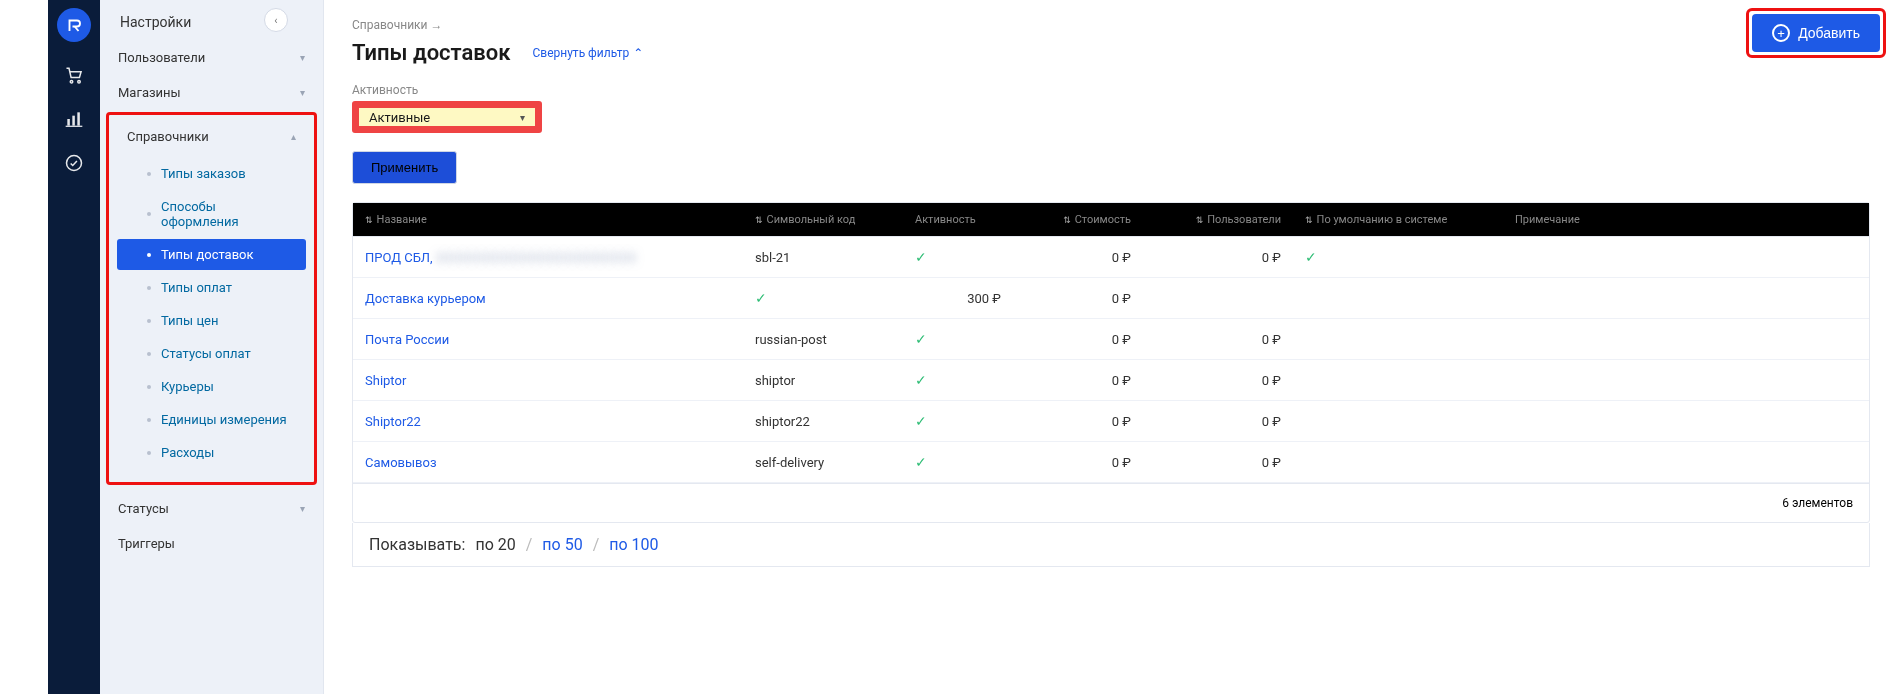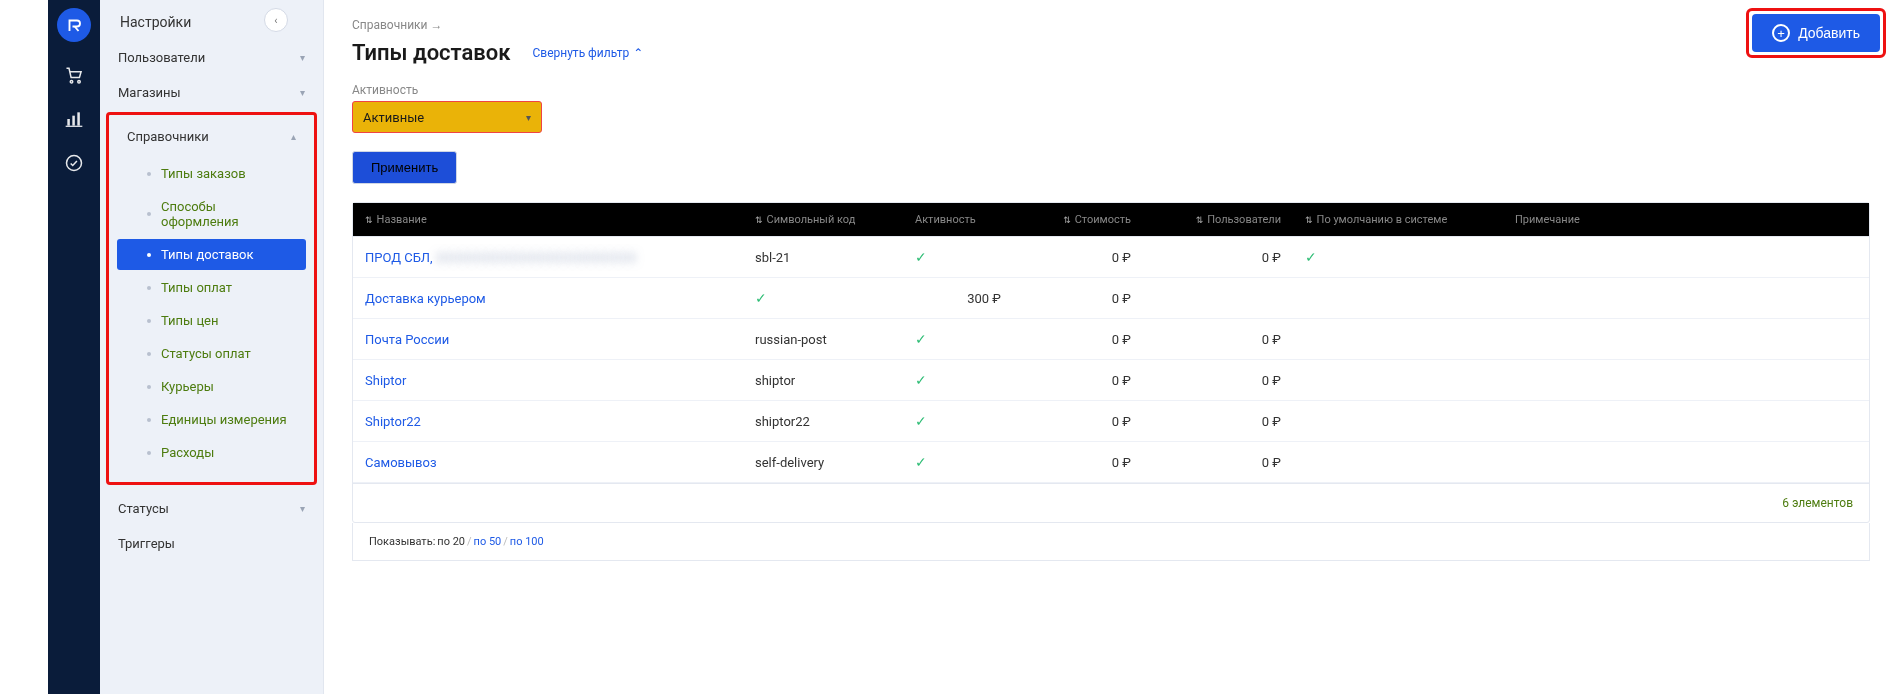--- a/index.html
+++ b/index.html
@@ -10,21 +10,21 @@
   .rail { width: 52px; background: #0a1c3a; display: flex; flex-direction: column; align-items: center; padding-top: 8px; gap: 22px; }
   .rail-logo { width: 34px; height: 34px; border-radius: 50%; background: #1e5ae6; display: flex; align-items: center; justify-content: center; color: #fff; }
   .rail-icon { width: 22px; height: 22px; display: flex; align-items: center; justify-content: center; color: #fff; opacity: .9; cursor: pointer; }
 
   
   .side { width: 224px; background: #edf1f8; border-right: 1px solid #e1e6ef; display: flex; flex-direction: column; padding-bottom: 10px; }
   .side-title { font-size: 14px; padding: 14px 20px 10px; color: #333; }
   .side-item { display: flex; justify-content: space-between; align-items: center; padding: 10px 18px; color: #333; cursor: pointer; font-size: 13px; }
   .side-item .chev { color: #9aa4b5; font-size: 10px; }
   .side-sub { padding: 2px 0 6px; }
-  .side-sub .sub-item { display: flex; align-items: center; gap: 10px; padding: 8px 12px 8px 30px; font-size: 13px; color: #4d7c0f; cursor: pointer; border-radius: 3px; margin: 2px 8px; }
+  .side-sub .sub-item { display: flex; align-items: center; gap: 10px; padding: 8px 12px 8px 30px; font-size: 13px; color: #0369a1; cursor: pointer; border-radius: 3px; margin: 2px 8px; }
   .side-sub .sub-item .dot { width: 4px; height: 4px; border-radius: 50%; background: #b8c0cf; flex: 0 0 4px; }
   .side-sub .sub-item.active { background: #1e5ae6; color: #fff; }
   .side-sub .sub-item.active .dot { background: #fff; }
   .highlight-box { border: 3px solid #e11; border-radius: 4px; margin: 2px 6px 6px; padding: 4px 0 6px; }
 
   
   .collapse-btn { position: absolute; left: 264px; top: 8px; width: 24px; height: 24px; border-radius: 50%; background: #fff; border: 1px solid #d4dae6; display: flex; align-items: center; justify-content: center; color: #777; cursor: pointer; font-size: 11px; }
 
   
   .main { flex: 1; display: flex; flex-direction: column; padding: 18px 28px 0 28px; position: relative; }
@@ -32,42 +32,42 @@
   .page-head { display: flex; justify-content: space-between; align-items: flex-start; margin-bottom: 18px; }
   .page-title-row { display: flex; align-items: center; gap: 14px; }
   .page-title { font-size: 22px; font-weight: 600; color: #1a1a1a; }
   .filter-toggle { font-size: 12px; color: #1e5ae6; cursor: pointer; display: flex; align-items: center; gap: 4px; margin-left: 8px; }
   .add-btn-wrap { border: 3px solid #e11; border-radius: 6px; padding: 3px; position: absolute; right: 12px; top: 8px; }
   .add-btn { background: #1e5ae6; color: #fff; border: none; border-radius: 4px; padding: 10px 20px; font-size: 14px; display: flex; align-items: center; gap: 8px; cursor: pointer; }
   .add-btn .plus { display: inline-flex; align-items: center; justify-content: center; width: 18px; height: 18px; border: 2px solid #fff; border-radius: 50%; font-size: 13px; line-height: 1; }
 
   .filter-row { display: flex; flex-direction: column; gap: 4px; margin-bottom: 14px; }
   .filter-label { font-size: 12px; color: #888; }
-  .select { width: 190px; height: 32px; border: 1px solid #ef4444; border-radius: 3px; background: #eab308; padding: 0 10px; display: flex; align-items: center; justify-content: space-between; font-size: 13px; cursor: pointer; }
+  .select { width: 190px; height: 32px; border: 7px solid #ef4444; border-radius: 3px; background: #fef9c3; padding: 0 10px; display: flex; align-items: center; justify-content: space-between; font-size: 13px; cursor: pointer; }
   .select .caret { font-size: 10px; color: #555; }
 
   .apply-btn { margin-top: 4px; width: fit-content; padding: 8px 18px; border: 1px solid #cfd6e4; background: #1d4ed8; border-radius: 3px; font-size: 13px; cursor: pointer; margin-bottom: 18px; }
 
   
   .table { border: 1px solid #e4e8f0; border-radius: 3px; width: 100%; }
   .thead, .trow { display: grid; grid-template-columns: 390px 160px 110px 130px 150px 210px 1fr; align-items: center; }
   .thead { background: #000000; border-bottom: 1px solid #e4e8f0; font-size: 11px; color: #888; }
   .th { padding: 10px 12px; display: flex; align-items: center; gap: 4px; }
   .th.sortable::before { content: "⇅"; font-size: 9px; color: #aaa; }
   .th.right { justify-content: flex-end; }
   .trow { border-bottom: 1px solid #eef1f7; font-size: 13px; }
   .trow:last-of-type { border-bottom: none; }
   .td { padding: 12px 12px; color: #333; }
   .td.link { color: #1e5ae6; cursor: pointer; }
   .td.right { text-align: right; }
   .check { color: #2ebd75; font-size: 14px; }
   .blur { color: transparent; text-shadow: 0 0 8px rgba(100,120,160,.6); user-select: none; letter-spacing: 1px; }
 
-  .tfoot { display: flex; justify-content: flex-end; padding: 12px 16px; font-size: 12px; color: #4d7c0f; border-top: 1px solid #e4e8f0; }
-  .pager { border: 1px solid #e4e8f0; border-top: none; padding: 12px 16px; font-size: 11px; color: #333; display: flex; gap: 2px; align-items: flex-start; }
+  .tfoot { display: flex; justify-content: flex-end; padding: 12px 16px; font-size: 12px; color: #000000; border-top: 1px solid #e4e8f0; }
+  .pager { border: 1px solid #e4e8f0; border-top: none; padding: 12px 16px; font-size: 16px; color: #333; display: flex; gap: 10px; align-items: flex-start; }
   .pager .label { color: #333; }
   .pager .opt { color: #1e5ae6; cursor: pointer; }
   .pager .opt.active { color: #333; cursor: default; }
   .pager .sep { color: #bbb; }
 </style>
 </head>
 <body>
 
 <div class="app">
 

